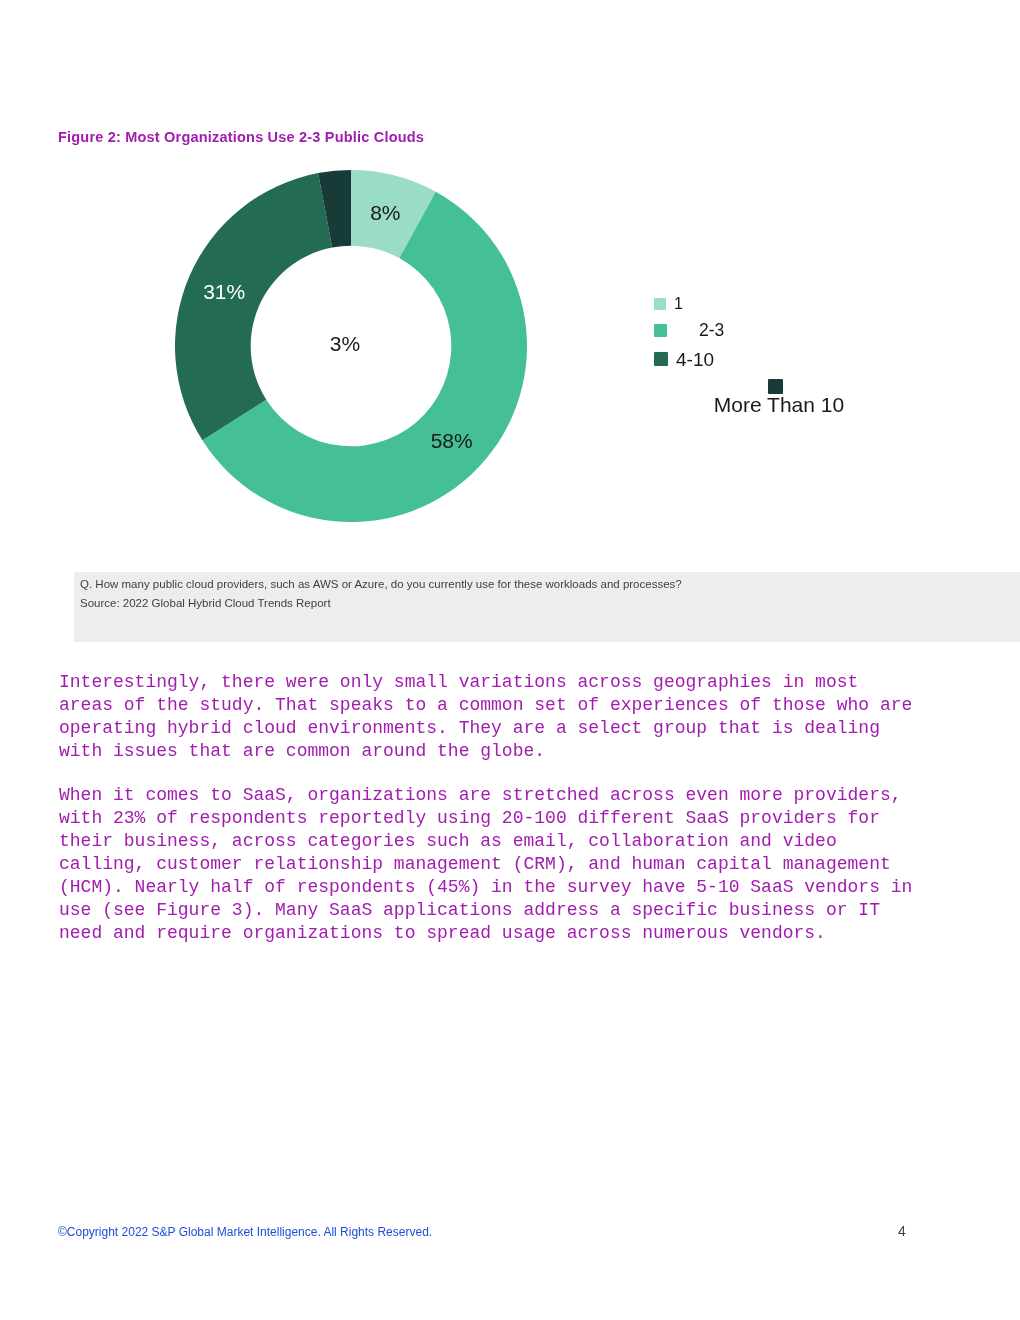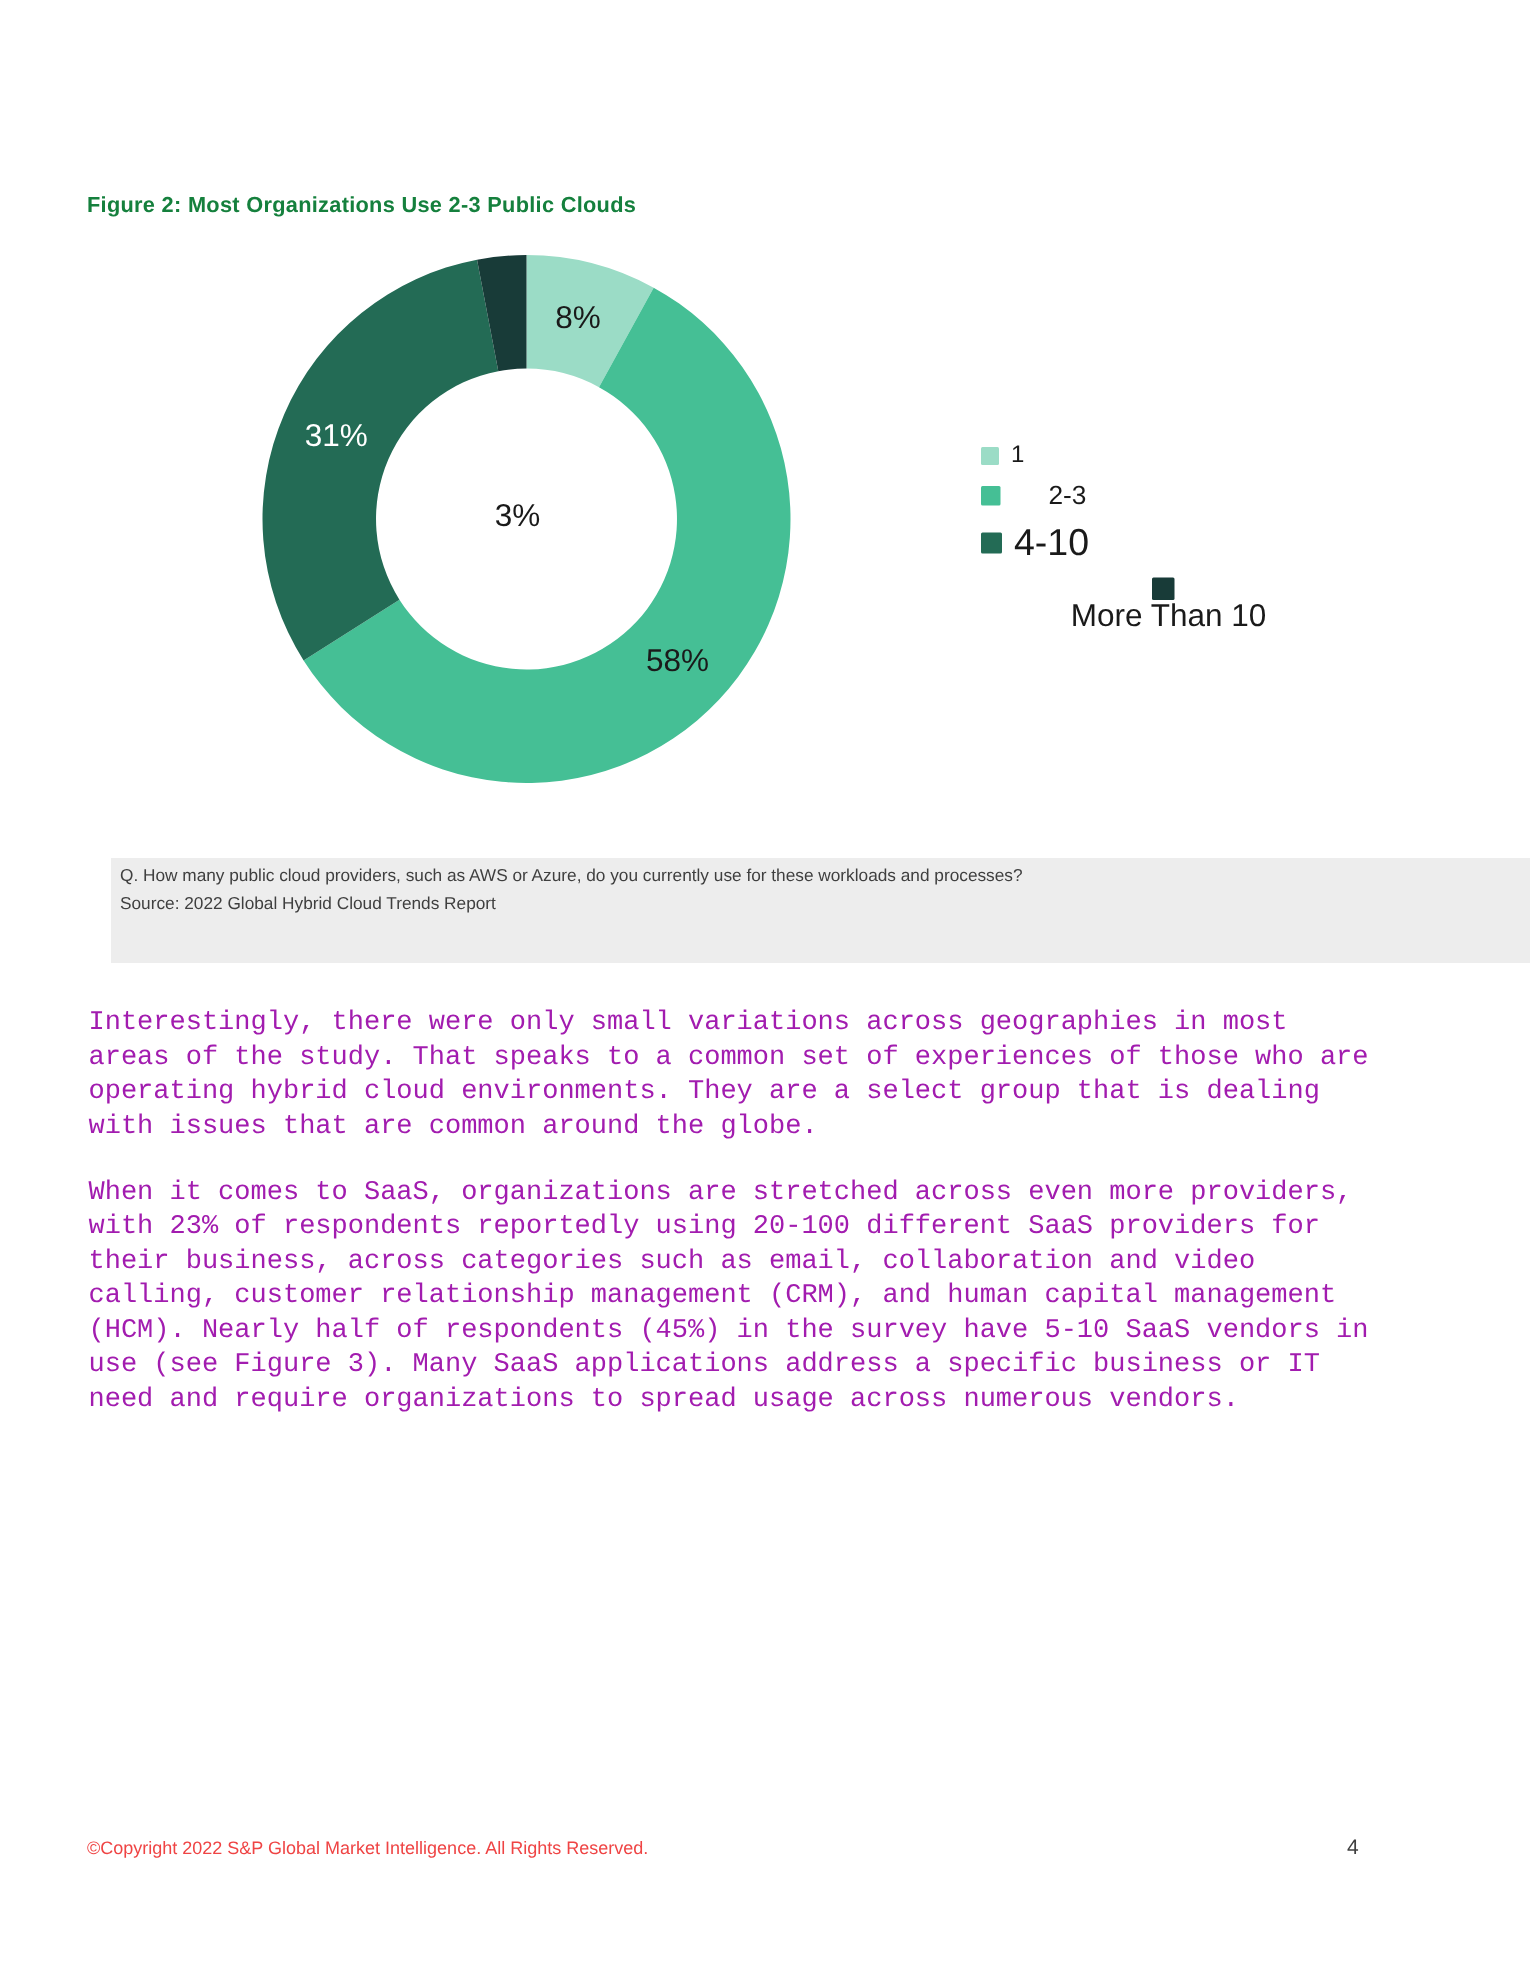--- a/index.html
+++ b/index.html
@@ -23,21 +23,21 @@
   }
 
   
   .fig-title {
     position: absolute;
     left: 58px;
     top: 129px;
     font-size: 14.5px;
     font-weight: bold;
     letter-spacing: 0.2px;
-    color: #15803d;
+    color: #a21caf;
     white-space: nowrap;
   }
 
   
   .chart-area {
     position: absolute;
     left: 58px;
     top: 160px;
     width: 870px;
     height: 400px;
@@ -87,21 +87,21 @@
   .legend-label {
     color: #1a1a1a;
     line-height: 1;
     white-space: nowrap;
   }
   .lr0 .legend-swatch { width: 12px; height: 12px; }
   .lr0 .legend-label  { font-size: 16px; }
   .lr1 .legend-swatch { width: 13px; height: 13px; }
   .lr1 .legend-label  { font-size: 17.5px; margin-left: 24px; }
   .lr2 .legend-swatch { width: 14px; height: 14px; }
-  .lr2 .legend-label  { font-size: 25px; }
+  .lr2 .legend-label  { font-size: 19px; }
   .lr3 .legend-swatch { width: 15px; height: 15px; }
   .lr3 .legend-label  { font-size: 21px; }
 
   
   .note-box {
     position: absolute;
     left: 74px;
     top: 572px;
     width: 980px;
     height: 70px;
@@ -128,21 +128,21 @@
   }
   .para-1 { top: 653px; }
   .para-2 { top: 766px; }
 
   
   .footer-copy {
     position: absolute;
     left: 58px;
     top: 1225px;
     font-size: 12px;
-    color: #ef4444;
+    color: #1d4ed8;
     white-space: nowrap;
   }
   .footer-page {
     position: absolute;
     left: 898px;
     top: 1223px;
     font-size: 14px;
     color: #3f3f3f;
   }
 </style>

